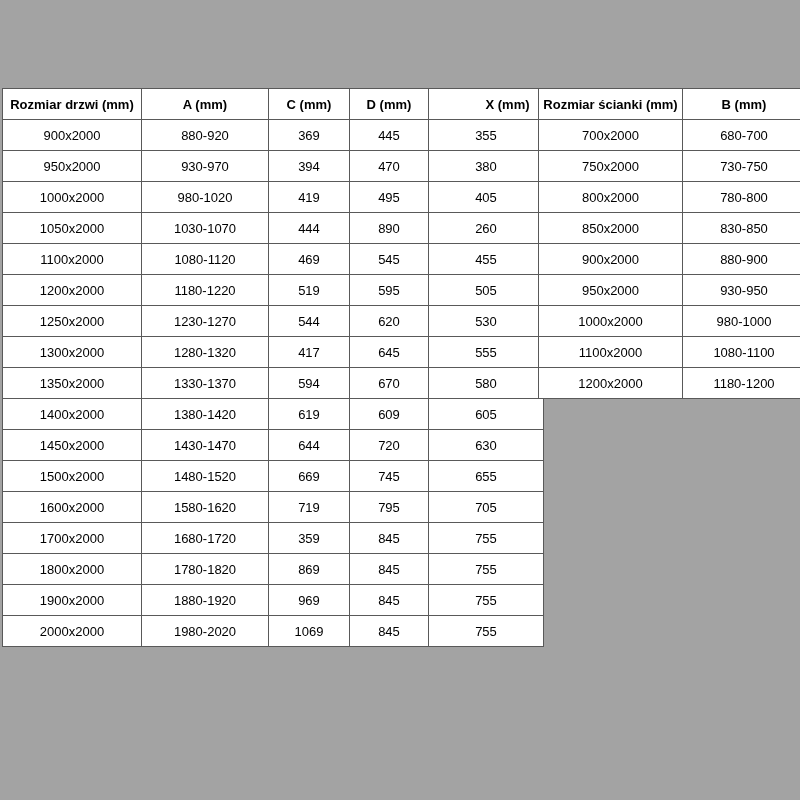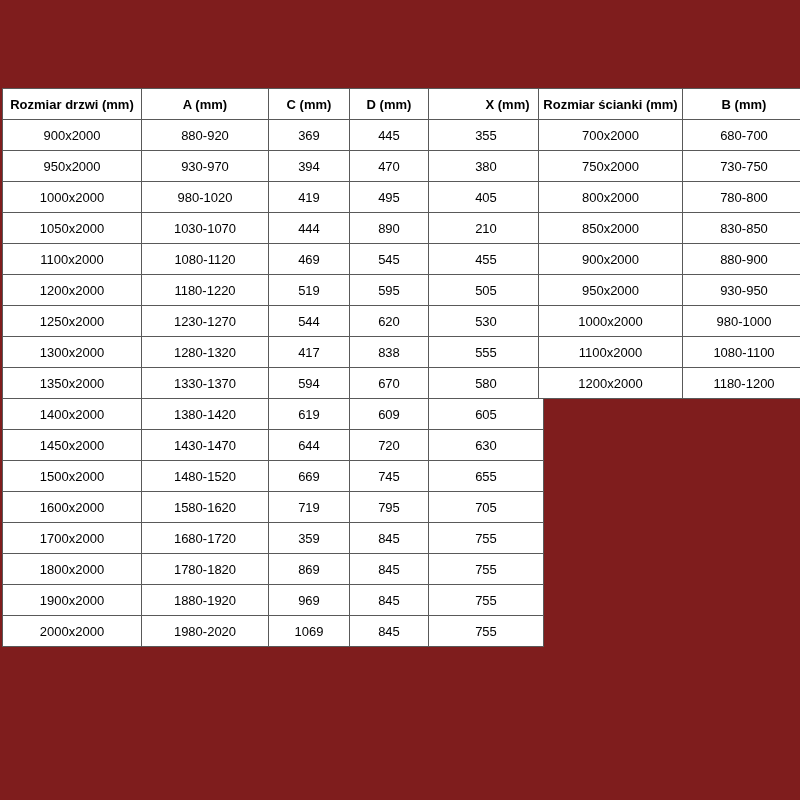--- a/index.html
+++ b/index.html
@@ -9,21 +9,21 @@
     width: 800px;
     height: 800px;
     font-family: "Liberation Sans", sans-serif;
     color: #000000;
     position: relative;
   }
   .page {
     position: relative;
     width: 800px;
     height: 800px;
-    background: #7f1d1d;
+    background: #a3a3a3;
     overflow: hidden;
   }
   table.size-table {
     position: absolute;
     border-collapse: collapse;
     table-layout: fixed;
     background: #ffffff;
   }
   table.size-table th,
   table.size-table td {
@@ -95,21 +95,21 @@
           <td>980-1020</td>
           <td>419</td>
           <td>495</td>
           <td>405</td>
         </tr>
         <tr>
           <td>1050x2000</td>
           <td>1030-1070</td>
           <td>444</td>
           <td>890</td>
-          <td>210</td>
+          <td>260</td>
         </tr>
         <tr>
           <td>1100x2000</td>
           <td>1080-1120</td>
           <td>469</td>
           <td>545</td>
           <td>455</td>
         </tr>
         <tr>
           <td>1200x2000</td>
@@ -122,21 +122,21 @@
           <td>1250x2000</td>
           <td>1230-1270</td>
           <td>544</td>
           <td>620</td>
           <td>530</td>
         </tr>
         <tr>
           <td>1300x2000</td>
           <td>1280-1320</td>
           <td>417</td>
-          <td>838</td>
+          <td>645</td>
           <td>555</td>
         </tr>
         <tr>
           <td>1350x2000</td>
           <td>1330-1370</td>
           <td>594</td>
           <td>670</td>
           <td>580</td>
         </tr>
         <tr>

